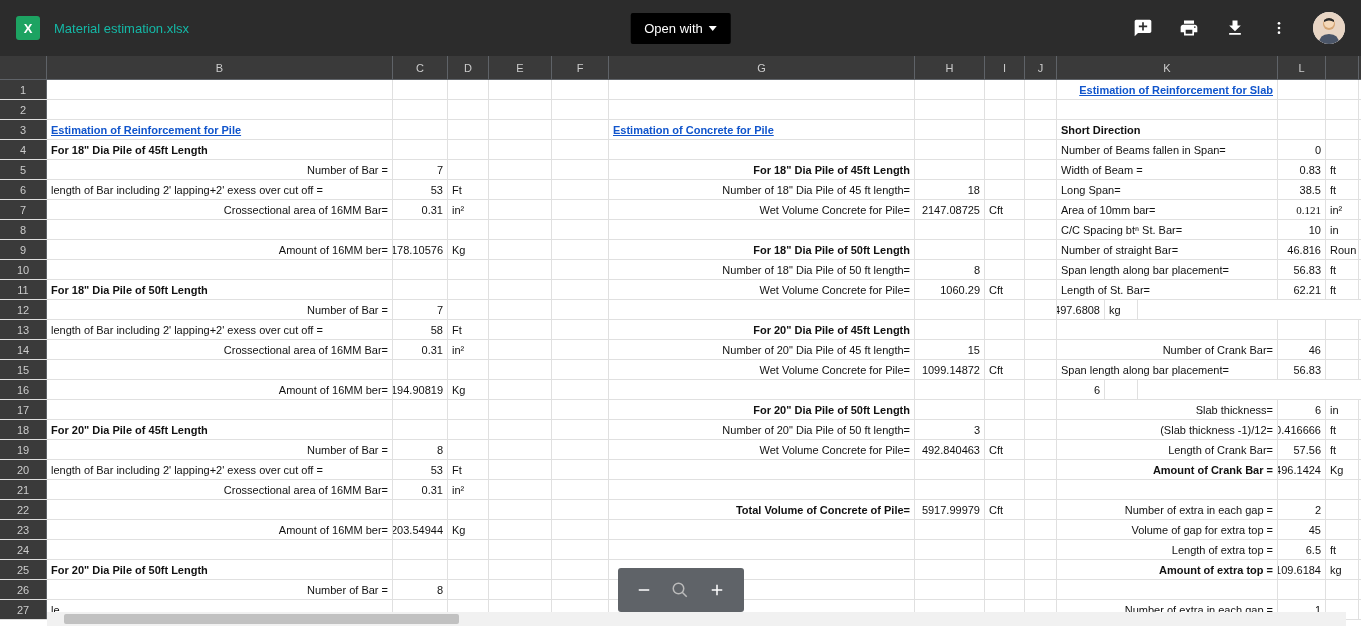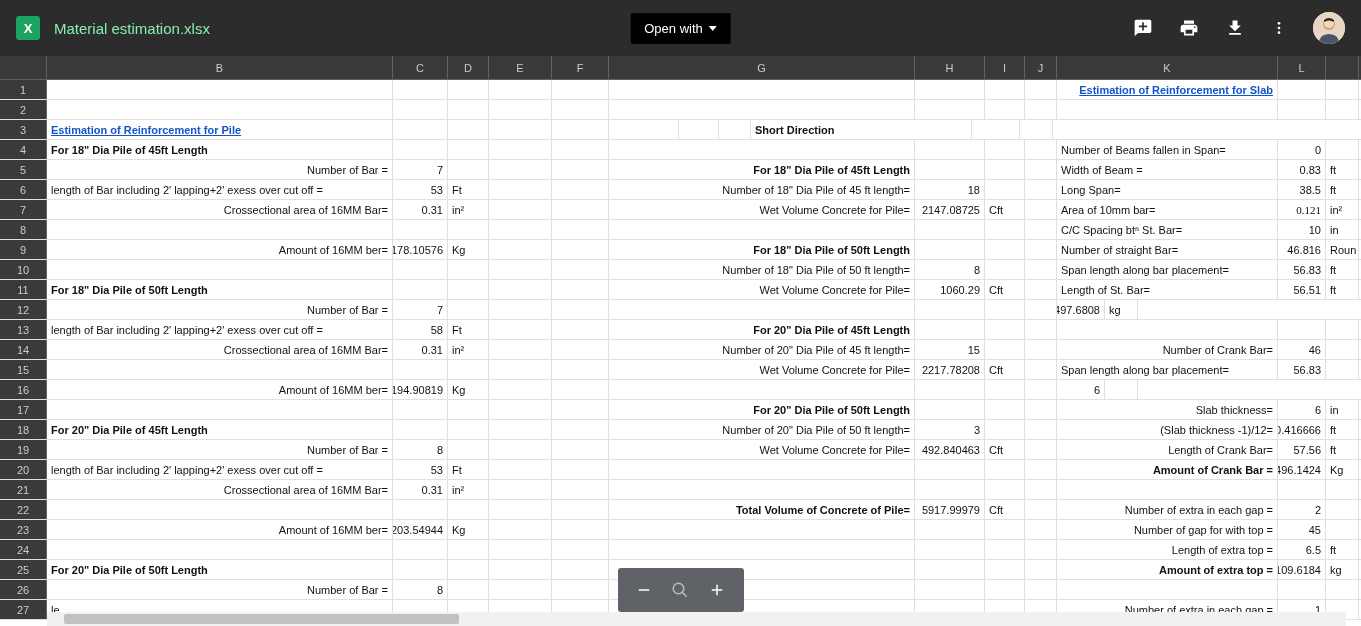--- a/index.html
+++ b/index.html
@@ -1,19 +1,19 @@
 <!DOCTYPE html>
 <html><head>
 <meta charset="utf-8">
 <style>
 *{box-sizing:border-box;margin:0;padding:0}
 body{font-family:Arial,sans-serif;font-size:12px;background:#fff;overflow:hidden;width:1361px;height:626px;position:relative}
 .header{height:56px;background:#2c2c2c;display:flex;align-items:center;padding:0 16px;color:#fff}
 .logo{width:24px;height:24px;background:#1da362;border-radius:3px;display:flex;align-items:center;justify-content:center;color:#fff;font-weight:bold;font-size:13px;margin-right:14px}
-.filename{font-size:15px;color:#86efac}
+.filename{font-size:13px;color:#14b8a6}
 .open-with{margin-left:auto;margin-right:auto;position:absolute;left:50%;transform:translateX(-50%);background:#000;color:#fff;padding:8px 14px;border-radius:2px;font-size:13px;display:flex;align-items:center;gap:6px;cursor:pointer}
 .open-with .caret{width:0;height:0;border-left:4px solid transparent;border-right:4px solid transparent;border-top:5px solid #fff}
 .header-right{margin-left:auto;display:flex;align-items:center;gap:26px}
 .header-icon{width:20px;height:20px;fill:#fff;cursor:pointer}
 .avatar{width:32px;height:32px;border-radius:50%;background:#ddd;overflow:hidden;cursor:pointer}
 .avatar svg{width:100%;height:100%}
 .sheet{position:absolute;top:56px;left:0;right:0;bottom:0;background:#fff}
 .col-headers{height:24px;background:#3a3a3a;color:#ccc;display:flex;border-bottom:1px solid #5f6368;position:relative}
 .corner{width:47px;height:24px;border-right:1px solid #5f6368;flex-shrink:0}
 .col-h{height:24px;display:flex;align-items:center;justify-content:center;font-size:11px;border-right:1px solid #5f6368;flex-shrink:0}
@@ -116,20 +116,21 @@
         <div class="cell" style="width: 48px;"></div>
         <div class="cell" style="width: 33px;"></div>
       </div>
       <div class="row">
         <div class="rownum">3</div>
         <div class="cell bold link left" style="width: 346px;">Estimation of Reinforcement for  Pile</div>
         <div class="cell" style="width: 55px;"></div>
         <div class="cell" style="width: 41px;"></div>
         <div class="cell" style="width: 63px;"></div>
         <div class="cell" style="width: 57px;"></div>
+        <div class="cell bold link left" style="width: 306px;">Estimation of Concrete for  Pile</div>
         <div class="cell" style="width: 70px;"></div>
         <div class="cell" style="width: 40px;"></div>
         <div class="cell" style="width: 32px;"></div>
         <div class="cell bold left" style="width: 221px; text-align: center;">Short Direction</div>
         <div class="cell" style="width: 48px;"></div>
         <div class="cell" style="width: 33px;"></div>
       </div>
       <div class="row">
         <div class="rownum">4</div>
         <div class="cell bold left" style="width: 346px;">For 18" Dia Pile of 45ft Length</div>
@@ -240,21 +241,21 @@
         <div class="cell bold left" style="width: 346px;">For 18" Dia Pile of 50ft Length</div>
         <div class="cell" style="width: 55px;"></div>
         <div class="cell" style="width: 41px;"></div>
         <div class="cell" style="width: 63px;"></div>
         <div class="cell" style="width: 57px;"></div>
         <div class="cell right" style="width: 306px;">Wet Volume Concrete for Pile=</div>
         <div class="cell right" style="width: 70px;">1060.29</div>
         <div class="cell left" style="width: 40px;">Cft</div>
         <div class="cell" style="width: 32px;"></div>
         <div class="cell left" style="width: 221px;"> Length of St. Bar=</div>
-        <div class="cell right" style="width: 48px;">56.51</div>
+        <div class="cell right" style="width: 48px;">62.21</div>
         <div class="cell left" style="width: 33px;">ft</div>
       </div>
       <div class="row">
         <div class="rownum">12</div>
         <div class="cell right" style="width: 346px;">Number of Bar =</div>
         <div class="cell right" style="width: 55px;">7</div>
         <div class="cell" style="width: 41px;"></div>
         <div class="cell" style="width: 63px;"></div>
         <div class="cell" style="width: 57px;"></div>
         <div class="cell" style="width: 306px;"></div>
@@ -295,21 +296,21 @@
         <div class="cell" style="width: 33px;"></div>
       </div>
       <div class="row">
         <div class="rownum">15</div>
         <div class="cell" style="width: 346px;"></div>
         <div class="cell" style="width: 55px;"></div>
         <div class="cell" style="width: 41px;"></div>
         <div class="cell" style="width: 63px;"></div>
         <div class="cell" style="width: 57px;"></div>
         <div class="cell right" style="width: 306px;">Wet Volume Concrete for Pile=</div>
-        <div class="cell right" style="width: 70px;">2217.78208</div>
+        <div class="cell right" style="width: 70px;">1099.14872</div>
         <div class="cell left" style="width: 40px;">Cft</div>
         <div class="cell" style="width: 32px;"></div>
         <div class="cell left" style="width: 221px;">Span length along bar placement=</div>
         <div class="cell right" style="width: 48px;">56.83</div>
         <div class="cell" style="width: 33px;"></div>
       </div>
       <div class="row">
         <div class="rownum">16</div>
         <div class="cell right" style="width: 346px;">Amount of 16MM ber=</div>
         <div class="cell right" style="width: 55px;">194.90819</div>
@@ -417,21 +418,21 @@
         <div class="rownum">23</div>
         <div class="cell right" style="width: 346px;">Amount of 16MM ber=</div>
         <div class="cell right" style="width: 55px;">203.54944</div>
         <div class="cell left" style="width: 41px;">Kg</div>
         <div class="cell" style="width: 63px;"></div>
         <div class="cell" style="width: 57px;"></div>
         <div class="cell" style="width: 306px;"></div>
         <div class="cell" style="width: 70px;"></div>
         <div class="cell" style="width: 40px;"></div>
         <div class="cell" style="width: 32px;"></div>
-        <div class="cell right" style="width: 221px;">Number of gap for with top =</div>
+        <div class="cell right" style="width: 221px;">Volume of gap for extra top =</div>
         <div class="cell right" style="width: 48px;">45</div>
         <div class="cell" style="width: 33px;"></div>
       </div>
       <div class="row">
         <div class="rownum">24</div>
         <div class="cell" style="width: 346px;"></div>
         <div class="cell" style="width: 55px;"></div>
         <div class="cell" style="width: 41px;"></div>
         <div class="cell" style="width: 63px;"></div>
         <div class="cell" style="width: 57px;"></div>

